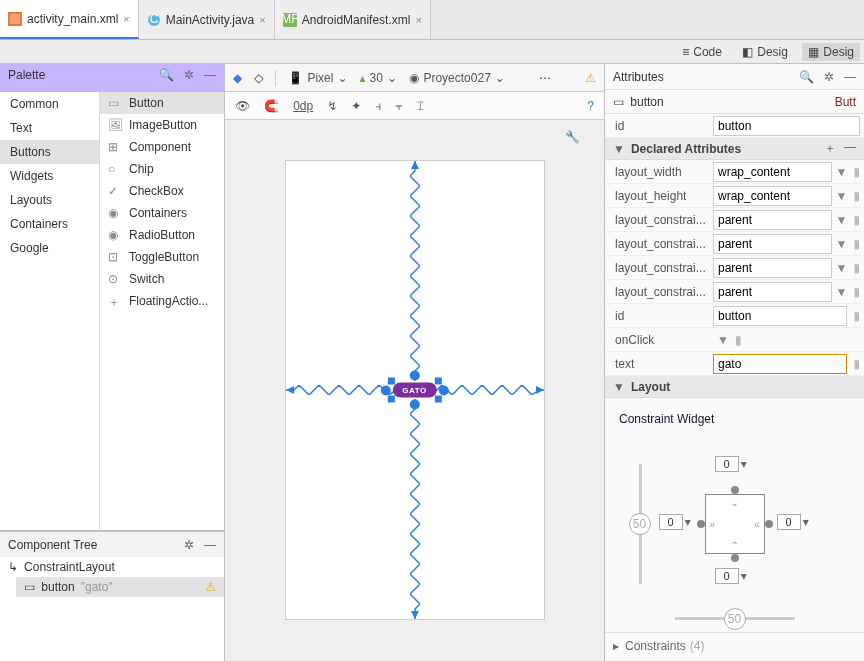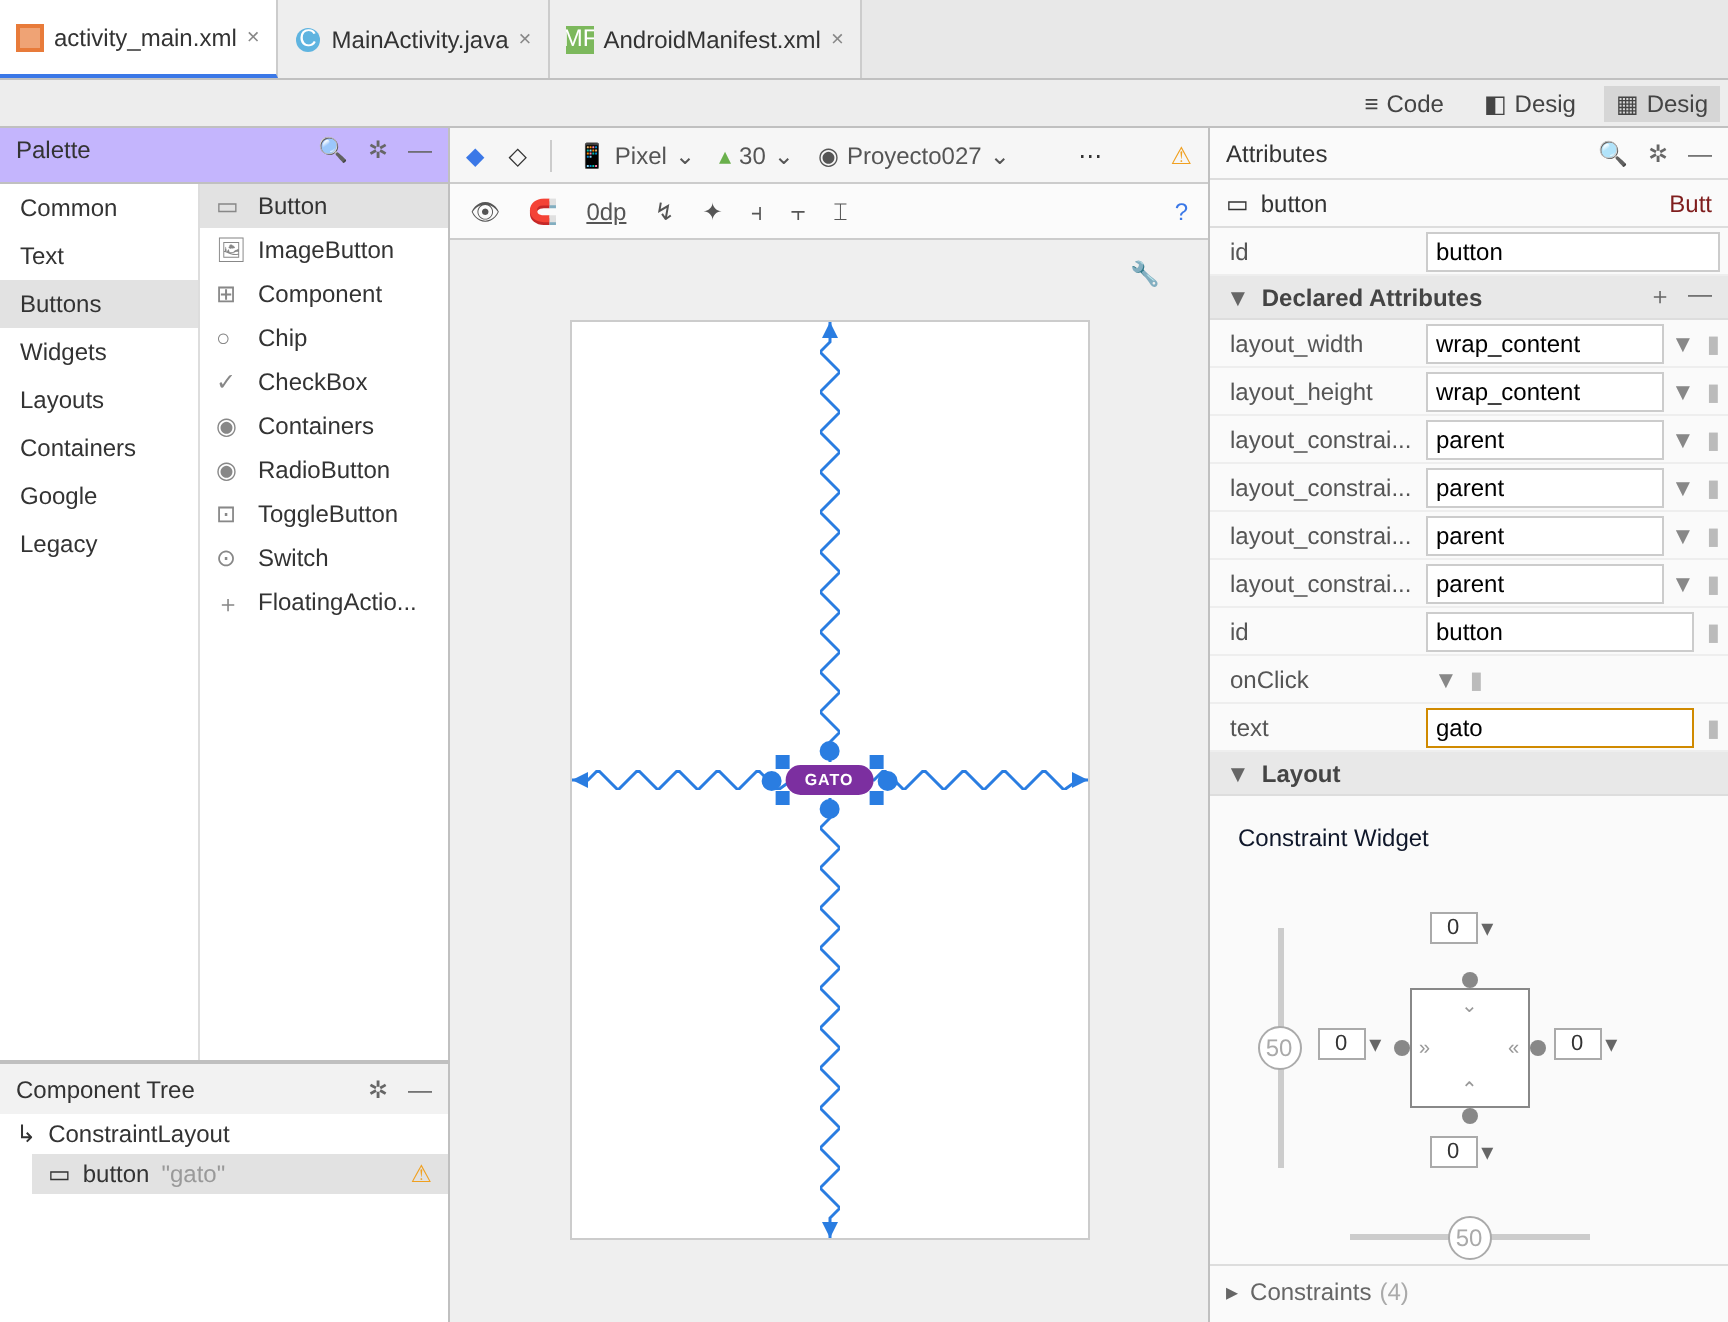--- a/index.html
+++ b/index.html
@@ -139,21 +139,20 @@
     </div>
     <div class="palette-body">
       <div class="pcat" id="pcat">
           <div>Common</div>
           <div>Text</div>
           <div class="sel">Buttons</div>
           <div>Widgets</div>
           <div>Layouts</div>
           <div>Containers</div>
           <div>Google</div>
-          <div>Legacy</div>
         </div>
       <div class="pwidgets" id="pwidgets">
           <div class="sel">
             <span class="wic" style="color: rgb(136, 136, 136);">▭</span>
             <span>Button</span>
           </div>
           <div>
             <span class="wic" style="color: rgb(136, 136, 136);">🖼</span>
             <span>ImageButton</span>
           </div>

